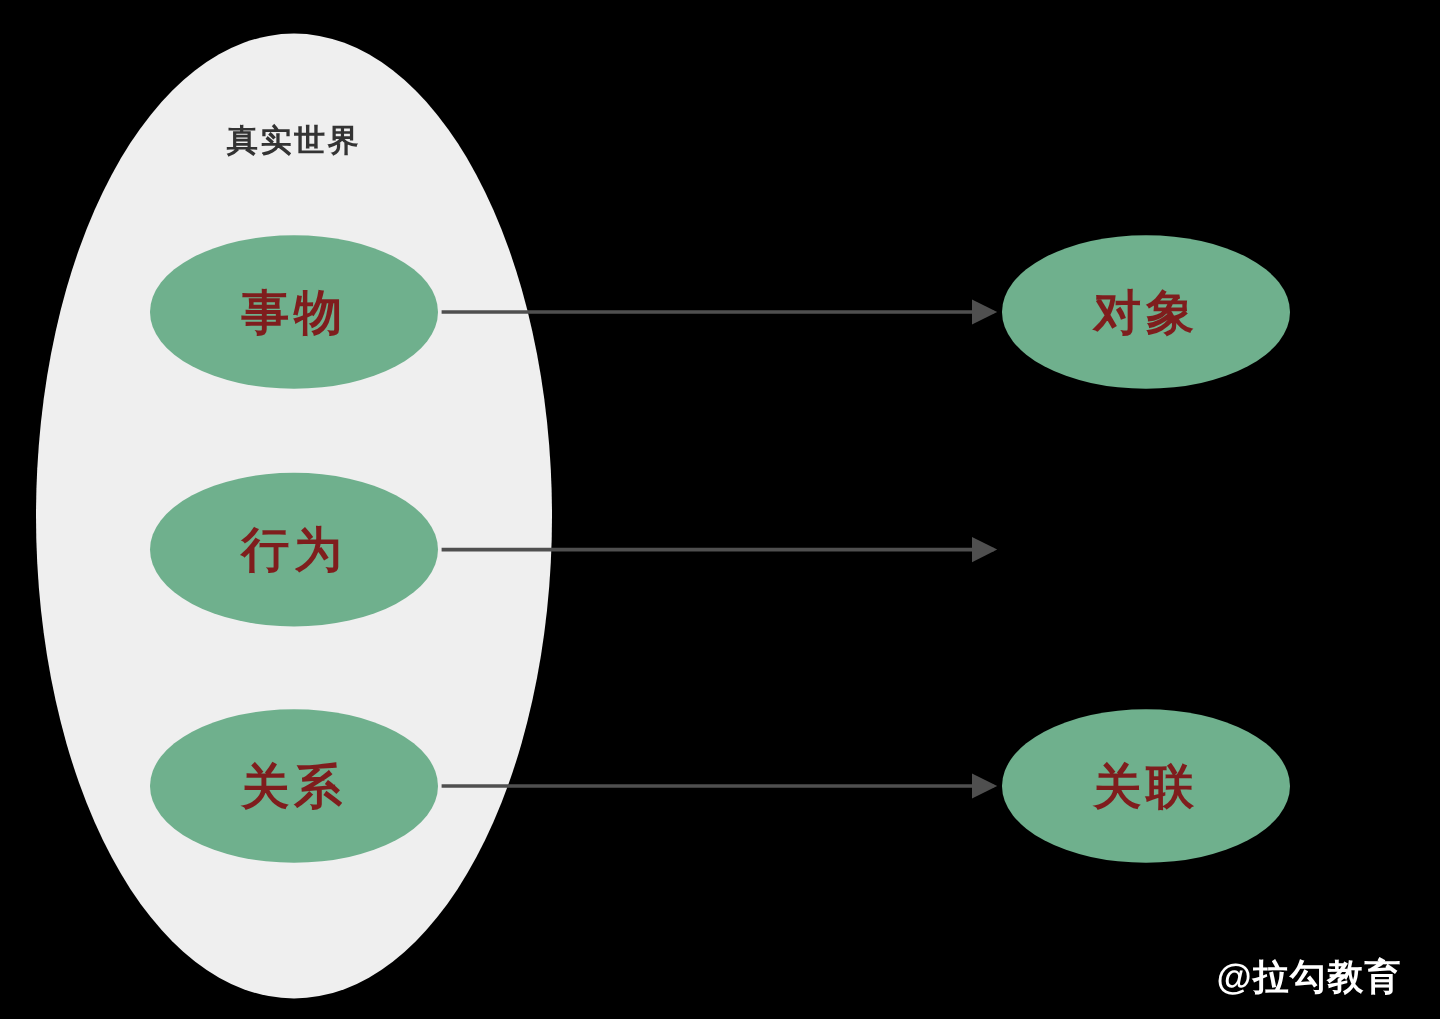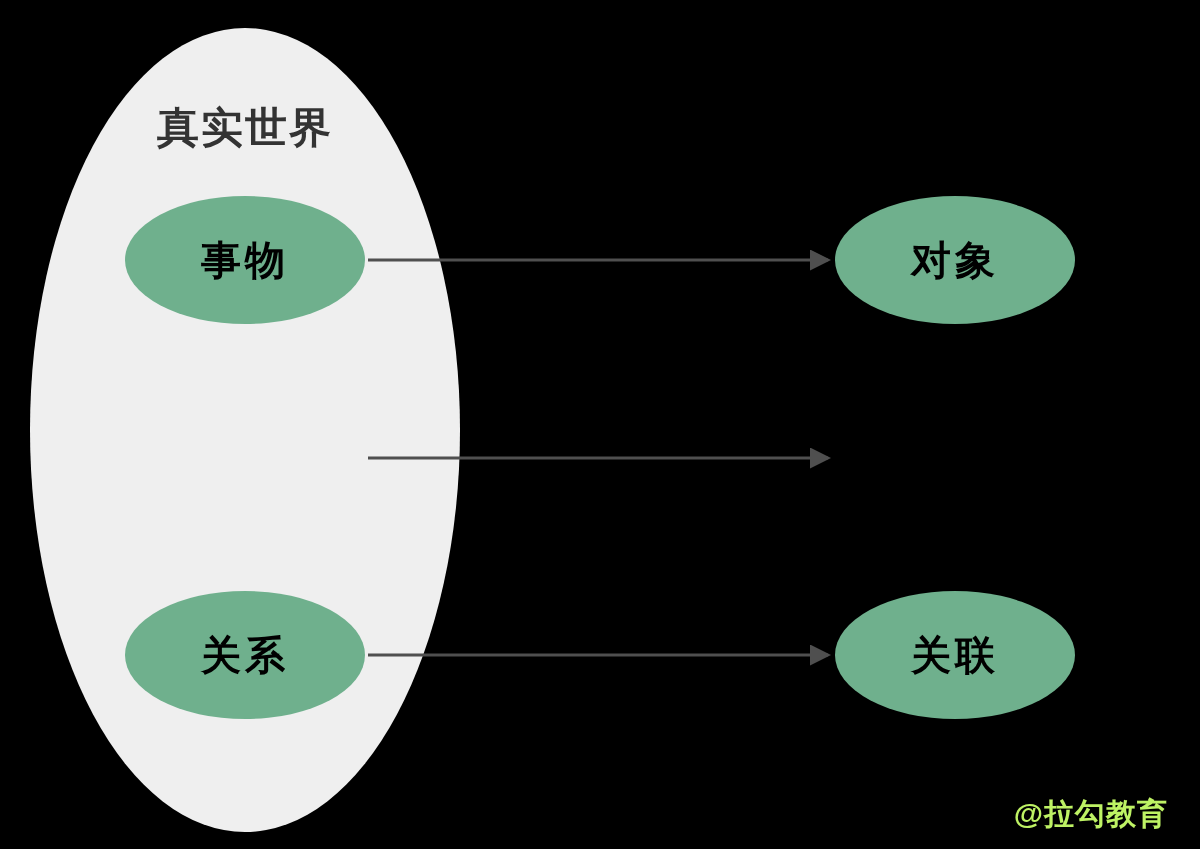--- a/index.html
+++ b/index.html
@@ -30,37 +30,37 @@
     left: 742px;
     top: 28px;
     width: 426px;
     height: 804px;
   }
   .world-title {
     position: absolute;
     width: 100%;
     top: 72px;
     text-align: center;
-    font-size: 42px;
+    font-size: 26px;
     font-weight: bold;
     color: #333333;
     letter-spacing: 2px;
   }
   .node {
     position: absolute;
     width: 240px;
     height: 128px;
     background: #6fb08d;
     border-radius: 50%;
     display: flex;
     align-items: center;
     justify-content: center;
     font-size: 40px;
     font-weight: bold;
-    color: #000000;
+    color: #7f1d1d;
     letter-spacing: 4px;
   }
   
   .node-l0 { left: 125px; top: 196px; }
   .node-l1 { left: 125px; top: 394px; }
   .node-l2 { left: 125px; top: 591px; }
   
   .node-r0 { left: 835px; top: 196px; }
   .node-r1 { left: 835px; top: 394px; }
   .node-r2 { left: 835px; top: 591px; }
@@ -69,21 +69,21 @@
     left: 0;
     top: 0;
     width: 1200px;
     height: 849px;
     pointer-events: none;
   }
   .watermark {
     position: absolute;
     right: 32px;
     bottom: 14px;
-    color: #bef264;
+    color: #ffffff;
     font-size: 30px;
     font-weight: bold;
     letter-spacing: 1px;
   }
 </style>
 </head>
 <body>
 
 <div class="canvas">
 
@@ -97,20 +97,21 @@
       <marker id="arrowhead" markerWidth="8" markerHeight="8" refX="6" refY="3.5" orient="auto">
         <polygon points="0 0, 7 3.5, 0 7" fill="#4f4f4f"></polygon>
       </marker>
     </defs>
     <line x1="368" y1="260" x2="828" y2="260" stroke="#4f4f4f" stroke-width="3" marker-end="url(#arrowhead)"></line>
     <line x1="368" y1="458" x2="828" y2="458" stroke="#4f4f4f" stroke-width="3" marker-end="url(#arrowhead)"></line>
     <line x1="368" y1="655" x2="828" y2="655" stroke="#4f4f4f" stroke-width="3" marker-end="url(#arrowhead)"></line>
   </svg>
 
   <div class="node node-l0">事物</div>
+  <div class="node node-l1">行为</div>
   <div class="node node-r0">对象</div>
 
   <div class="node node-l2">关系</div>
   <div class="node node-r2">关联</div>
 
   <div class="watermark">@拉勾教育</div>
 
 </div>
 
 </body></html>

